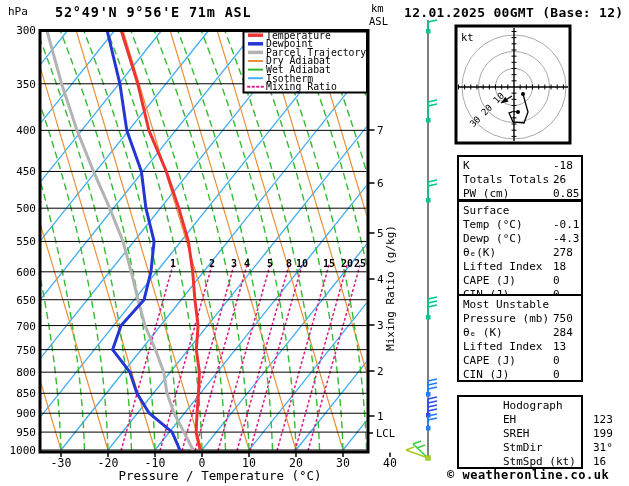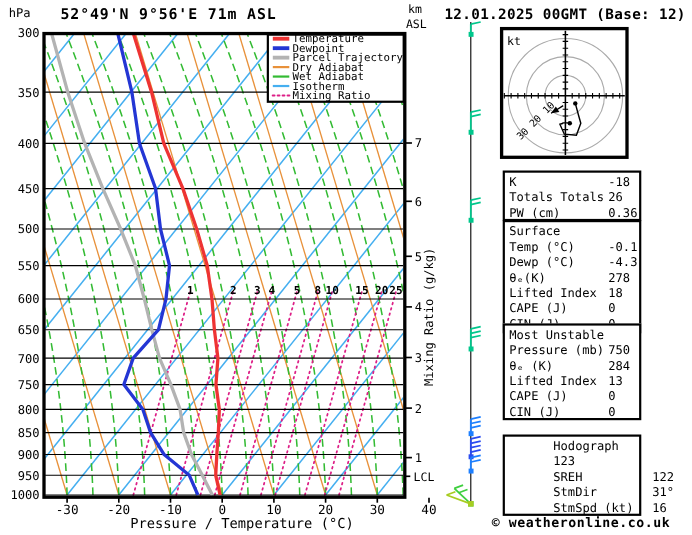--- a/index.html
+++ b/index.html
@@ -329,21 +329,21 @@
         <div class="row">
           <span>K</span>
           <span>-18</span>
         </div>
         <div class="row">
           <span>Totals Totals</span>
           <span>26</span>
         </div>
         <div class="row">
           <span>PW (cm)</span>
-          <span>0.36</span>
+          <span>0.85</span>
         </div>
       </div>
       <div class="box" style="top: 200px; height: 103px;">
         <div class="hdr">Surface</div>
         <div class="row">
           <span>Temp (°C)</span>
           <span>-0.1</span>
         </div>
         <div class="row">
           <span>Dewp (°C)</span>
@@ -385,25 +385,26 @@
           <span>0</span>
         </div>
         <div class="row">
           <span>CIN (J)</span>
           <span>0</span>
         </div>
       </div>
       <div class="box" style="top: 395px; height: 74px; padding-left: 44px;">
         <div class="hdr">Hodograph</div>
         <div class="row">
+          <span>EH</span>
           <span>123</span>
         </div>
         <div class="row">
           <span>SREH</span>
-          <span>122</span>
+          <span>199</span>
         </div>
         <div class="row">
           <span>StmDir</span>
           <span>31°</span>
         </div>
         <div class="row">
           <span>StmSpd (kt)</span>
           <span>16</span>
         </div>
       </div>

